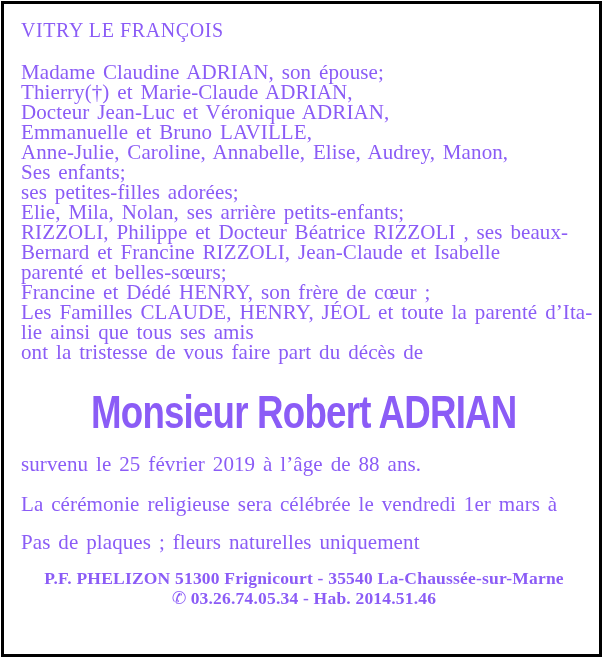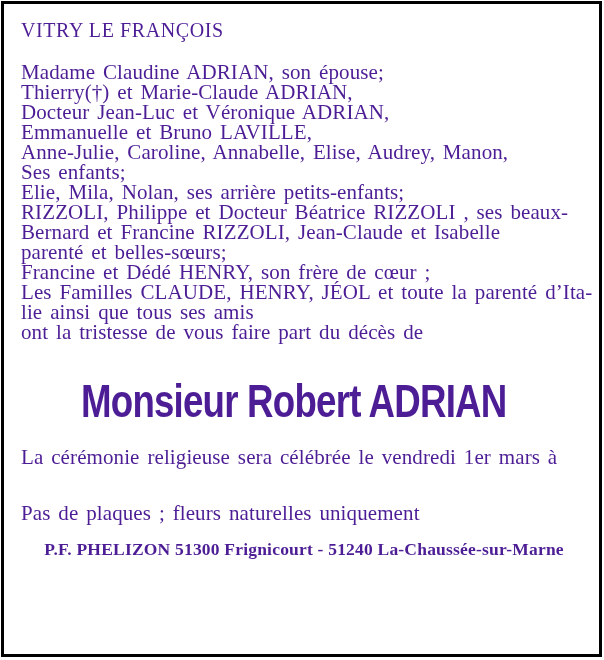--- a/index.html
+++ b/index.html
@@ -17,56 +17,57 @@
   .page {
     position: absolute;
     top: 1px;
     left: 1px;
     right: 2px;
     bottom: 3px;
     border: 3px solid #000000;
     box-sizing: border-box;
     padding: 16px 12px 0 17px;
     font-family: "Liberation Serif", serif;
-    color: #4c1d95;
+    color: #8b5cf6;
     background: #ffffff;
   }
   .city {
     font-size: 20px;
     line-height: 20px;
     letter-spacing: 0.6px;
     margin-bottom: 22px;
   }
   .family-lines div,
   .ceremony-lines div,
   .body-line {
     font-size: 21px;
     line-height: 20px;
     letter-spacing: 0.1px;
     word-spacing: 2.5px;
     white-space: nowrap;
   }
   .deceased-name {
-    margin-top: 35px;
+    margin-top: 26px;
     height: 50px;
+    text-align: center;
   }
   .deceased-name .name-inner {
     display: inline-block;
     font-family: "Liberation Sans", sans-serif;
     font-weight: 700;
     font-size: 47px;
     line-height: 48px;
     letter-spacing: -1px;
     white-space: nowrap;
     transform: scaleX(0.78);
     transform-origin: center;
   }
   .death-line { margin-top: 16px; }
   .ceremony-lines { margin-top: 20px; }
-  .flowers-line { margin-top: 36px; }
+  .flowers-line { margin-top: 18px; }
   .footer {
     margin-top: 16px;
     text-align: center;
     font-family: "Liberation Serif", serif;
     font-weight: 700;
     font-size: 17.5px;
     line-height: 20px;
     letter-spacing: 0.2px;
   }
   .footer .phone-icon {
@@ -83,39 +84,44 @@
 
     <div class="city">VITRY LE FRANÇOIS</div>
 
     <div class="family-lines">
         <div>Madame Claudine ADRIAN, son épouse;</div>
         <div>Thierry(†) et Marie-Claude ADRIAN,</div>
         <div>Docteur Jean-Luc et Véronique ADRIAN,</div>
         <div>Emmanuelle et Bruno LAVILLE,</div>
         <div>Anne-Julie, Caroline, Annabelle, Elise, Audrey, Manon,</div>
         <div>Ses enfants;</div>
+        <div>ses petites-filles adorées;</div>
         <div>Elie, Mila, Nolan, ses arrière petits-enfants;</div>
         <div>RIZZOLI, Philippe et Docteur Béatrice RIZZOLI , ses beaux-</div>
         <div>Bernard et Francine RIZZOLI, Jean-Claude et Isabelle</div>
         <div>parenté et belles-sœurs;</div>
         <div>Francine et Dédé HENRY, son frère de cœur ;</div>
         <div>Les Familles CLAUDE, HENRY, JÉOL et toute la parenté d’Ita-</div>
         <div>lie ainsi que tous ses amis</div>
         <div>ont la tristesse de vous faire part du décès de</div>
       </div>
 
     <div class="deceased-name">
       <span class="name-inner">Monsieur Robert ADRIAN</span>
     </div>
 
+    <div class="body-line death-line">survenu le 25 février 2019 à l’âge de 88 ans.</div>
 
     <div class="ceremony-lines">
         <div>La cérémonie religieuse sera célébrée le vendredi 1er mars à</div>
       </div>
 
     <div class="body-line flowers-line">Pas de plaques ; fleurs naturelles uniquement</div>
 
     <div class="footer">
-      <div>P.F. PHELIZON 51300 Frignicourt - 51240 La-Chaussée-sur-Marne</div>
+      <div>P.F. PHELIZON 51300 Frignicourt - 35540 La-Chaussée-sur-Marne</div>
+      <div>
+        <span class="phone-icon">✆</span><span>03.26.74.05.34 - Hab. 2014.51.46</span>
+      </div>
     </div>
 
   </div>
 </div>
 
 </body></html>

